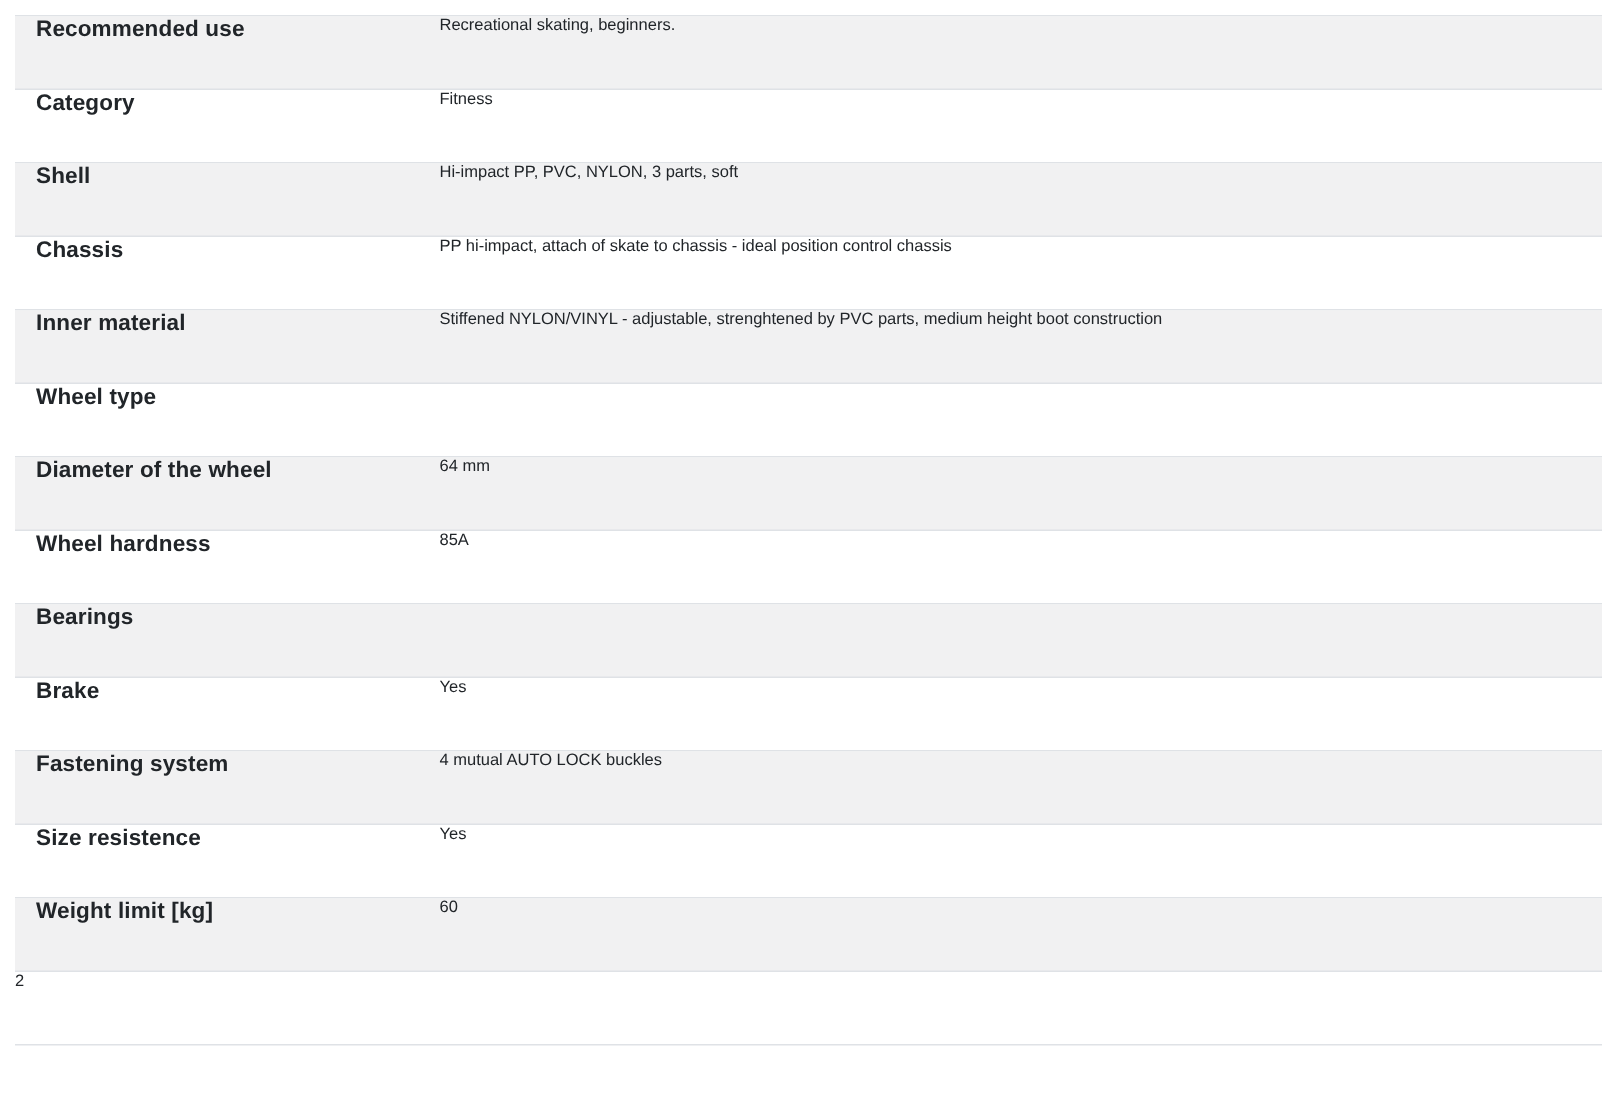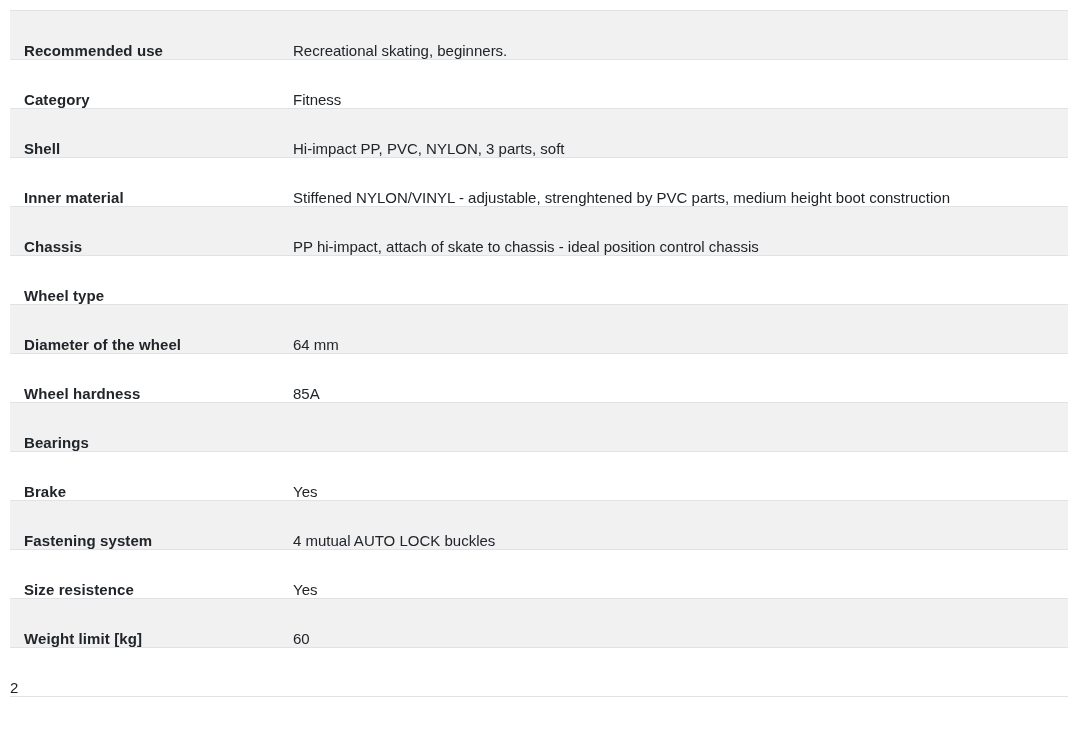--- a/index.html
+++ b/index.html
@@ -14,42 +14,42 @@
     height: 745px;
     overflow: hidden;
     background: #ffffff;
   }
   .spec-table {
     margin: 10px 4px 0 10px;
     border-top: 1px solid var(--border-color, #e9eaec);
   }
   .spec-row {
     display: flex;
-    align-items: flex-end;
+    align-items: flex-start;
     height: 48px;
     border-bottom: 1px solid var(--border-color, #dee2e6);
     background: #ffffff;
   }
   .spec-row:nth-child(odd) {
     background: var(--stripe-color, #f1f1f2);
   }
   .spec-label {
     flex: 0 0 283px;
     width: 283px;
     box-sizing: border-box;
     padding-left: 14px;
     padding-right: 10px;
     font-size: 15px;
     font-weight: 700;
     letter-spacing: 0.1px;
     white-space: nowrap;
   }
   .spec-value {
     flex: 1 1 auto;
-    font-size: 15px;
+    font-size: 11px;
     font-weight: 400;
     white-space: nowrap;
     overflow: hidden;
   }
 </style>
 </head>
 <body>
 
 <div class="page">
   <div class="spec-table" id="spec-table">
@@ -62,27 +62,27 @@
     <div class="spec-label">Category</div>
     <div class="spec-value">Fitness</div>
   </div>
 
   <div class="spec-row">
     <div class="spec-label">Shell</div>
     <div class="spec-value">Hi-impact PP, PVC, NYLON, 3 parts, soft</div>
   </div>
 
   <div class="spec-row">
-    <div class="spec-label">Inner material</div>
-    <div class="spec-value">Stiffened NYLON/VINYL - adjustable, strenghtened by PVC parts, medium height boot construction</div>
+    <div class="spec-label">Chassis</div>
+    <div class="spec-value">PP hi-impact, attach of skate to chassis - ideal position control chassis</div>
   </div>
 
   <div class="spec-row">
-    <div class="spec-label">Chassis</div>
-    <div class="spec-value">PP hi-impact, attach of skate to chassis - ideal position control chassis</div>
+    <div class="spec-label">Inner material</div>
+    <div class="spec-value">Stiffened NYLON/VINYL - adjustable, strenghtened by PVC parts, medium height boot construction</div>
   </div>
 
   <div class="spec-row">
     <div class="spec-label">Wheel type</div>
   </div>
 
   <div class="spec-row">
     <div class="spec-label">Diameter of the wheel</div>
     <div class="spec-value">64 mm</div>
   </div>

